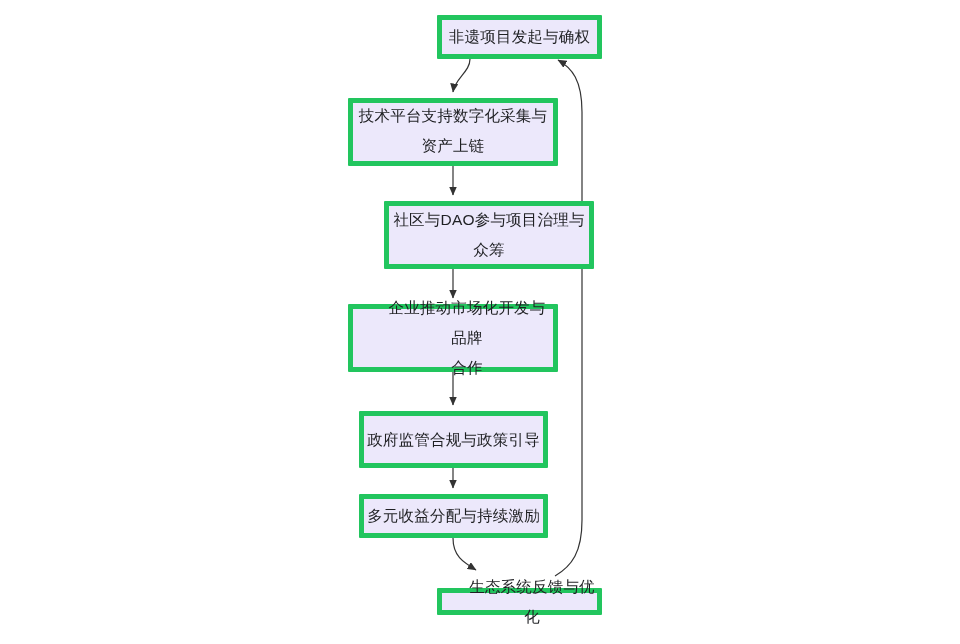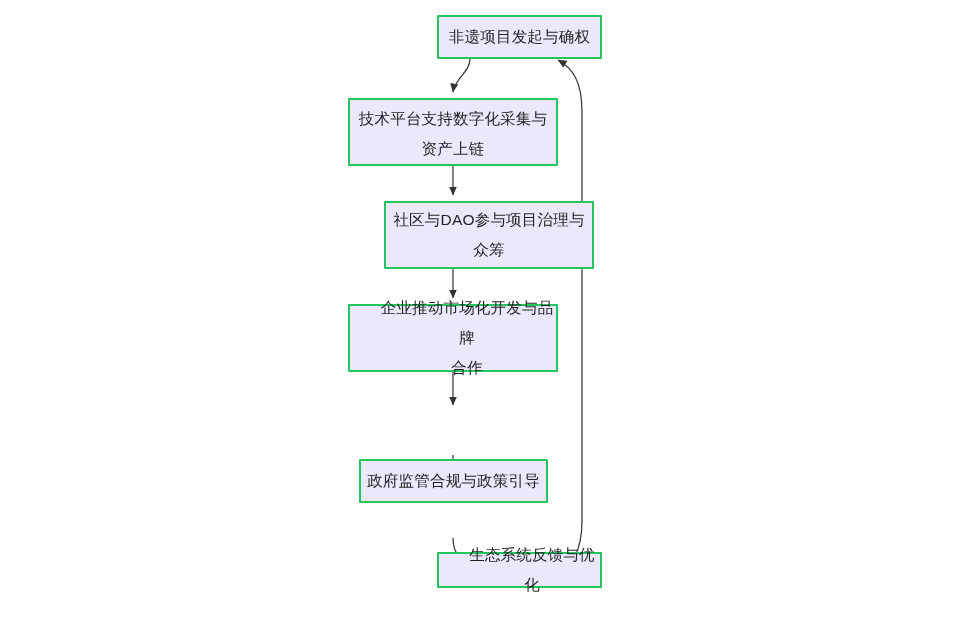--- a/index.html
+++ b/index.html
@@ -26,42 +26,42 @@
     left: 0;
     top: 0;
     width: 960px;
     height: 644px;
     pointer-events: none;
   }
   .flow-node {
     position: absolute;
     box-sizing: border-box;
     background: #ece8fb;
-    border: 2px solid #22c55e;
+    border: 5px solid #22c55e;
     border-radius: 1px;
     display: flex;
     align-items: center;
     justify-content: center;
     text-align: center;
   }
   .flow-node .node-label {
     font-size: 15.5px;
     line-height: 30px;
     color: #1f2023;
     white-space: pre-line;
     letter-spacing: 0.2px;
   }
   
   #node-1 { left: 437px; top: 15px;  width: 165px; height: 44px; }
   #node-2 { left: 348px; top: 98px;  width: 210px; height: 68px; align-items: flex-end; }
   #node-3 { left: 348px; top: 201px; width: 210px; height: 68px; margin-left: 36px; }
   #node-4 { left: 348px; top: 304px; width: 210px; height: 68px; padding-left: 28px; }
-  #node-5 { left: 359px; top: 411px; width: 189px; height: 44px; margin-top: 48px; }
+  #node-5 { left: 359px; top: 411px; width: 189px; height: 57px; }
   #node-6 { left: 359px; top: 494px; width: 189px; height: 44px; }
-  #node-7 { left: 437px; top: 552px; width: 165px; height: 36px; padding-left: 25px; }
+  #node-7 { left: 437px; top: 588px; width: 165px; height: 27px; padding-left: 25px; }
 </style>
 </head>
 <body>
 
 <div id="diagram-canvas">
 
   <svg class="edge-layer" viewBox="0 0 960 644" width="960" height="644" xmlns="http://www.w3.org/2000/svg">
     <defs>
       <marker id="arrowhead" markerWidth="10" markerHeight="8" refX="8.5" refY="4" orient="auto" markerUnits="userSpaceOnUse">
         <path d="M0,0 L9,4 L0,8 z" fill="#333333"></path>
@@ -99,18 +99,21 @@
 
   <div class="flow-node" id="node-4">
     <span class="node-label">企业推动市场化开发与品牌
 合作</span>
   </div>
 
   <div class="flow-node" id="node-5">
     <span class="node-label">政府监管合规与政策引导</span>
   </div>
 
+  <div class="flow-node" id="node-6">
+    <span class="node-label">多元收益分配与持续激励</span>
+  </div>
 
   <div class="flow-node" id="node-7">
     <span class="node-label">生态系统反馈与优化</span>
   </div>
 
 </div>
 
 </body></html>

